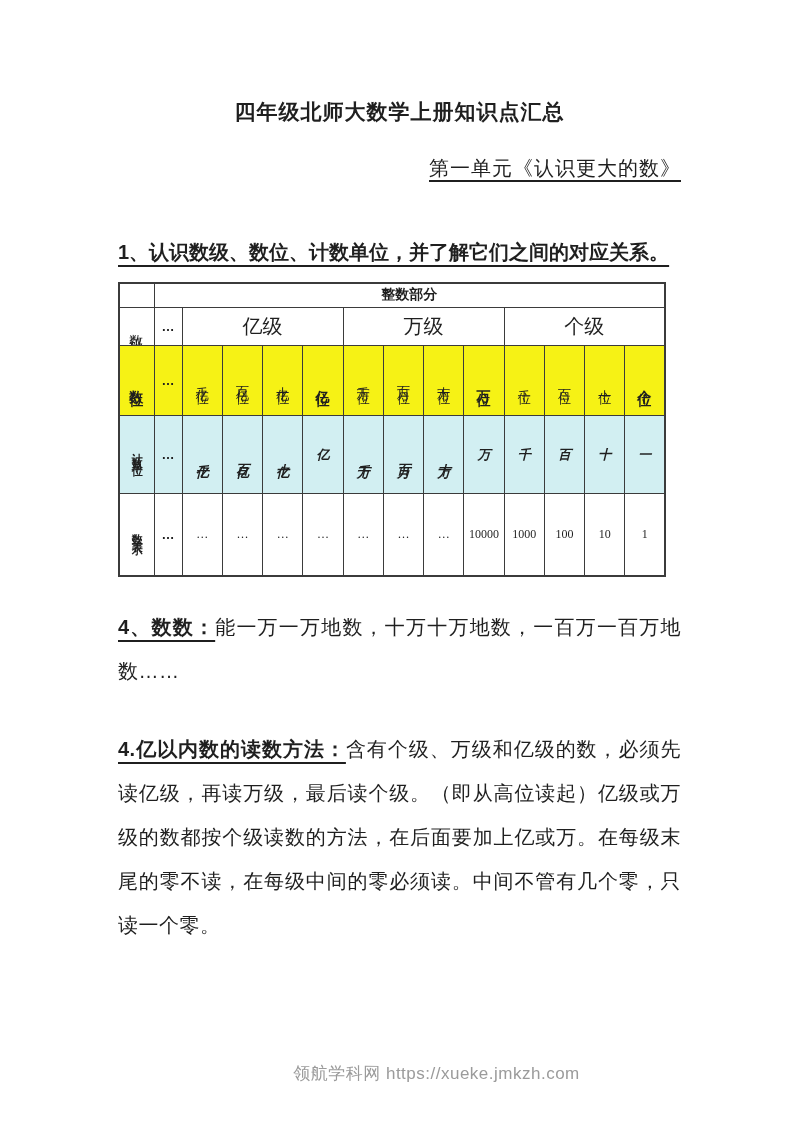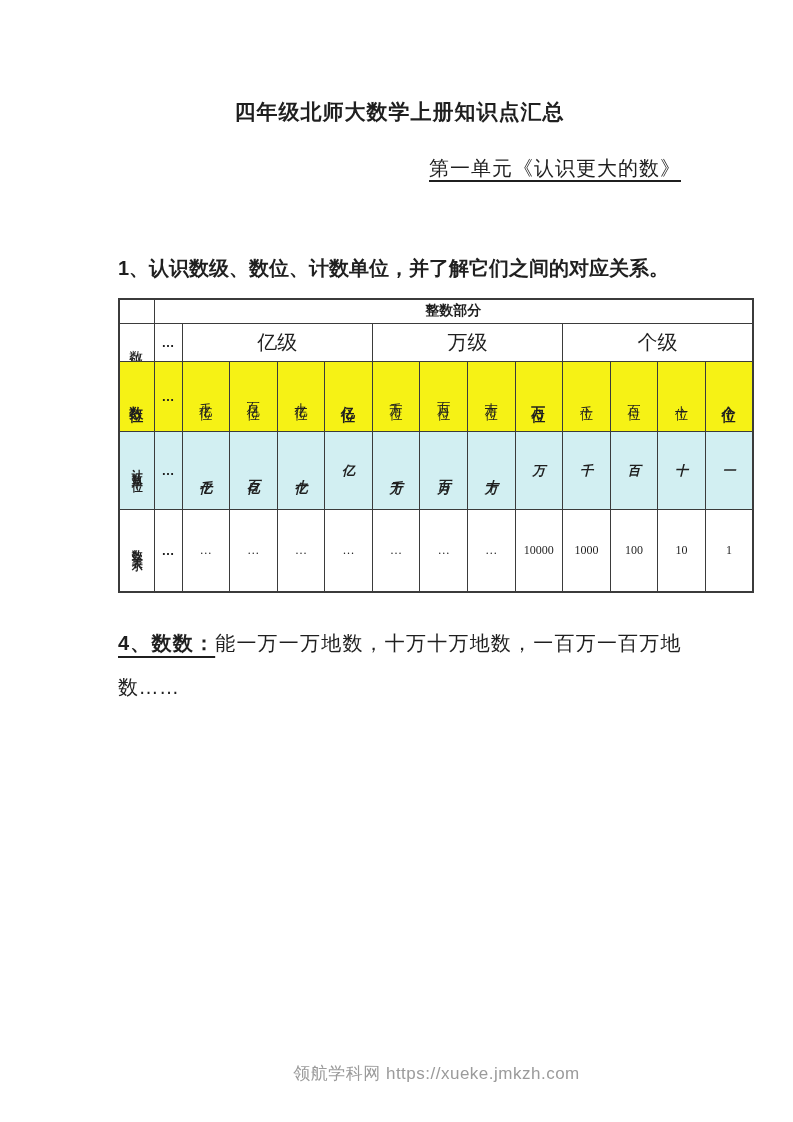--- a/index.html
+++ b/index.html
@@ -28,34 +28,35 @@
     margin-top: 28px;
     text-align: right;
     font-size: 20px;
     font-weight: 500;
     line-height: 28px;
     letter-spacing: 1px;
     text-decoration: underline;
     text-underline-offset: 5px;
   }
   .sec-heading {
-    margin-top: 72px;
+    margin-top: 56px;
     font-size: 20px;
     font-weight: 700;
     line-height: 28px;
+    text-decoration: underline;
     text-underline-offset: 6px;
     white-space: nowrap;
   }
 
   
   table.pv {
     margin-top: 16px;
     border-collapse: collapse;
     table-layout: fixed;
-    width: 636px;
+    width: 548px;
     border: 2px solid #3b3b3b;
   }
   table.pv td {
     border: 1px solid #3b3b3b;
     text-align: center;
     vertical-align: middle;
     padding: 0;
     overflow: hidden;
   }
   tr.r1 { height: 24px; }
@@ -211,17 +212,18 @@
           <td class="numcell">100</td>
           <td class="numcell">10</td>
           <td class="numcell num-high">1</td>
         </tr>
       </tbody>
     </table>
 
 
     <p class="para p3"><span class="lead">4、数数：</span><span>能一万一万地数，十万十万地数，一百万一百万地数……</span></p>
 
+    <p class="para p4"><span class="lead">4.亿以内数的读数方法：</span><span>含有个级、万级和亿级的数，必须先读亿级，再读万级，最后读个级。（即从高位读起）亿级或万级的数都按个级读数的方法，在后面要加上亿或万。在每级末尾的零不读，在每级中间的零必须读。中间不管有几个零，只读一个零。</span></p>
 
   </div>
 
   <div class="footer">领航学科网 https://xueke.jmkzh.com</div>
 </div>
 
 </body></html>

